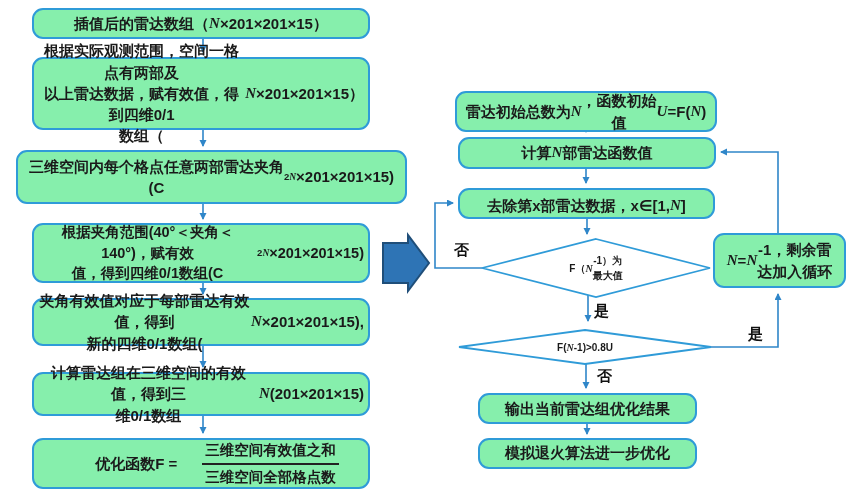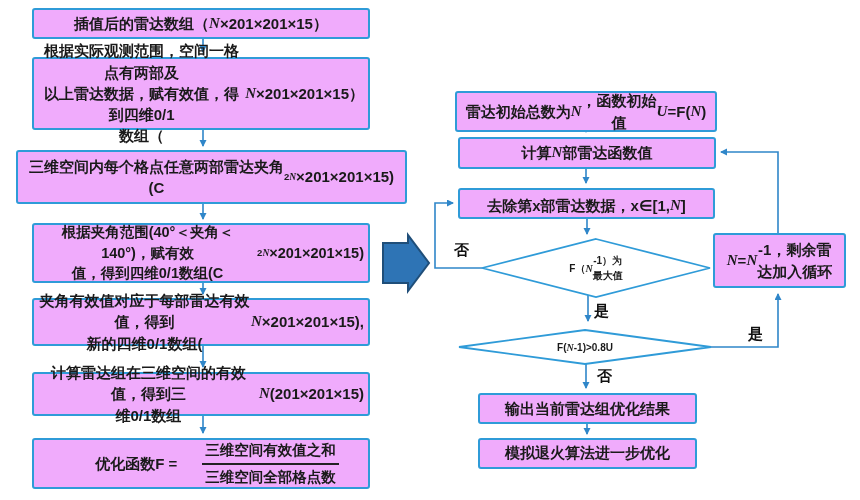--- a/index.html
+++ b/index.html
@@ -13,21 +13,21 @@
   #canvas{
     position:relative;width:860px;height:500px;background:#ffffff;overflow:hidden;
     font-family:"Liberation Sans","DejaVu Sans",sans-serif;color:var(--text);
   }
   #wires{position:absolute;left:0;top:0;width:860px;height:500px;pointer-events:none;}
   .wire{stroke:var(--connector);stroke-width:1.6;fill:none;}
   .mk{fill:var(--connector);}
   .diamond{fill:#ffffff;stroke:var(--box-border);stroke-width:1.8;}
   .blockarrow{fill:var(--block-arrow-fill);stroke:var(--block-arrow-border);stroke-width:2;}
   .bx{
-    position:absolute;background:#f0abfc;border:2px solid var(--box-border);border-radius:3px;
+    position:absolute;background:#86efac;border:2px solid var(--box-border);border-radius:11px;
     display:flex;align-items:center;justify-content:center;text-align:center;
     font-size:15px;font-weight:600;line-height:1.42;color:var(--text);box-sizing:border-box;
     padding:1px 4px;
   }
   .dtx{
     position:absolute;display:flex;align-items:center;justify-content:center;text-align:center;
     font-size:10px;font-weight:600;line-height:1.5;color:var(--text);
   }
   .lb{position:absolute;font-size:15px;font-weight:600;color:#111;}
   sup{font-size:9.5px;line-height:0;}

